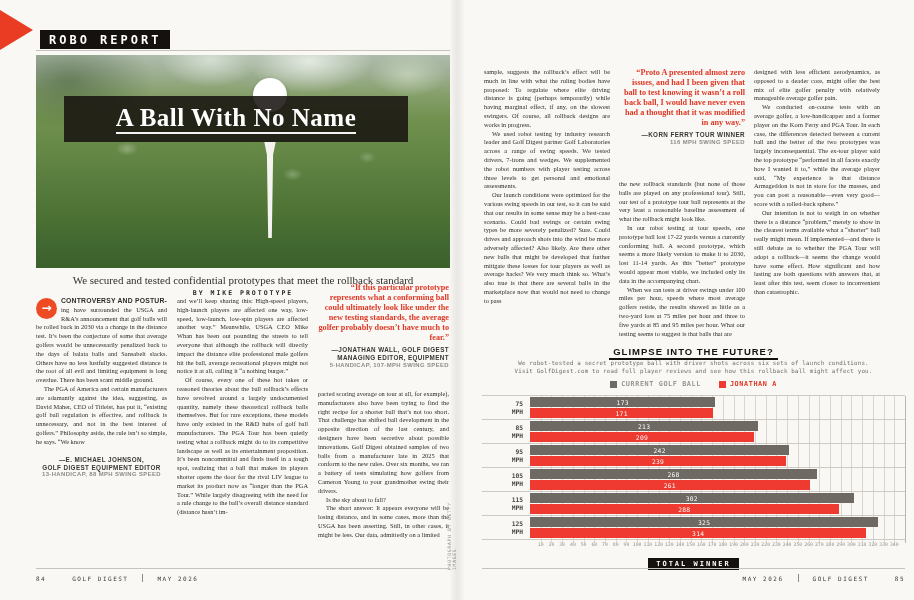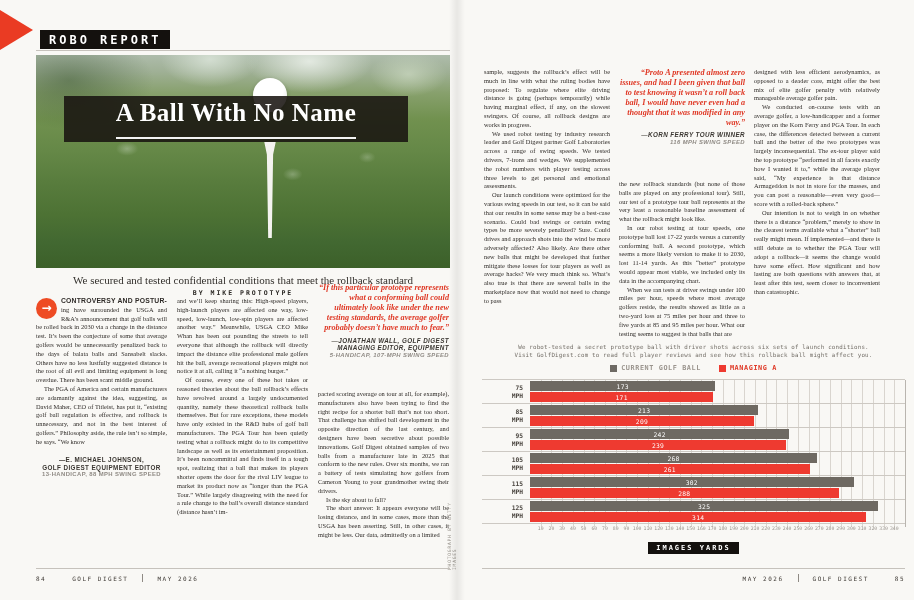--- a/index.html
+++ b/index.html
@@ -26,37 +26,37 @@
       radial-gradient(12px 8px at 80% 48%, rgba(226,236,221,.25), rgba(226,236,221,0) 70%),
       linear-gradient(180deg,#aebcab 0%,#9fb095 8%,#87a06c 18%,#71914f 30%,#658847 45%,#587c3d 60%,#4d7234 75%,#426831 88%,#3c6029 100%);}
   .ball{position:absolute;left:217px;top:23px;width:34px;height:34px;border-radius:50%;
     background:radial-gradient(circle at 38% 32%,#ffffff 55%,#d9dcd8 100%);box-shadow:0 2px 4px rgba(0,0,0,.25);}
   .tee{position:absolute;left:221px;top:87px;width:26px;height:96px;background:#f4f3ef;
     clip-path:polygon(28% 0,72% 0,62% 13%,57% 100%,43% 100%,38% 13%);
     filter:drop-shadow(1px 2px 2px rgba(30,50,20,.35));}
   .title-banner{position:absolute;left:28px;top:41px;width:344px;height:46px;
     background:rgba(24,20,16,.87);display:flex;align-items:center;justify-content:center;}
   .title-banner h1{margin:12px;color:#fff;font-size:25px;font-weight:bold;letter-spacing:.5px;
-    border-bottom:2px solid rgba(255,255,255,.95);padding-bottom:12px;line-height:1;}
+    border-bottom:2px solid rgba(255,255,255,.95);padding-bottom:2px;line-height:1;}
   
   .deck{position:absolute;left:36px;top:274px;width:414px;text-align:center;font-size:11px;color:#33302c;}
   .byline{position:absolute;left:36px;top:289px;width:414px;text-align:center;
     font-family:"DejaVu Sans Mono",monospace;font-weight:bold;font-size:6.5px;letter-spacing:2px;color:#2d2a26;}
   
   .body-col{position:absolute;font-size:6.4px;line-height:8.8px;text-align:justify;overflow:hidden;}
   .body-col p{margin:0;}
   .body-col p.ind{text-indent:8px;}
   .lede{font-family:"Liberation Sans",sans-serif;font-weight:bold;font-size:6.8px;letter-spacing:.2px;}
   .lede-icon{float:left;width:21px;height:21px;border-radius:50%;background:#ee4b24;color:#fff;
     font-family:"DejaVu Sans",sans-serif;font-size:12px;line-height:21px;text-align:center;
     margin:1px 4px 1px 0;font-weight:bold;}
   
   .pq{position:absolute;color:#df3825;font-weight:bold;font-size:8.2px;line-height:9.9px;}
   .pq.center{text-align:center;}
-  .pq.right{text-align:right;font-style:italic;}
+  .pq.right{text-align:right;}
   .pq-attr{font-family:"Liberation Sans",sans-serif;font-size:6.3px;line-height:7.6px;
     font-weight:bold;color:#3a3631;letter-spacing:.4px;margin-top:4px;}
   .pq-attr .light{color:#8f8a84;font-size:5.9px;font-weight:bold;}
   .pq-attr div{margin:0;}
   
   .photo-credit{position:absolute;left:447px;top:478px;height:92px;
     writing-mode:vertical-rl;transform:rotate(180deg);
     font-family:"DejaVu Sans Mono",monospace;font-size:4.6px;letter-spacing:.8px;color:#9a958e;}
   
   .chart{position:absolute;left:482px;top:341px;width:423px;}
@@ -112,21 +112,21 @@
   <div class="kicker-rule"></div>
 
   <div class="photo">
     <div class="ball"></div>
     <div class="tee"></div>
     <div class="title-banner">
       <h1>A Ball With No Name</h1>
     </div>
   </div>
 
-  <div class="deck">We secured and tested confidential conditions that meet the rollback standard</div>
+  <div class="deck">We secured and tested confidential prototypes that meet the rollback standard</div>
   <div class="byline">BY MIKE PROTOTYPE</div>
 
   <div class="body-col" style="left:36px;top:297px;width:131px;height:152px;">
     <p><span class="lede-icon">→</span><span class="lede">CONTROVERSY AND POSTUR-</span><span>ing have surrounded the USGA and R&amp;A’s announcement that golf balls will be rolled back in 2030 via a change in the distance test. It’s been the conjecture of some that average golfers would be unnecessarily penalized back to the days of balata balls and Sansabelt slacks. Others have no less lustfully suggested distance is the root of all evil and limiting equipment is long overdue. There has been scant middle ground.</span></p>
     <p class="ind">The PGA of America and certain manufacturers are adamantly against the idea, suggesting, as David Maher, CEO of Titleist, has put it, “existing golf ball regulation is effective, and rollback is unnecessary, and not in the best interest of golfers.” Philosophy aside, the rule isn’t so simple, he says. “We know</p>
   </div>
 
   <div class="pq center" style="left:36px;top:452px;width:131px;">
     <div class="pq-attr">
       <div>—E. MICHAEL JOHNSON,</div>
@@ -187,30 +187,33 @@
     <p class="ind">When we ran tests at driver swings under 100 miles per hour, speeds where most average golfers reside, the results showed as little as a two-yard loss at 75 miles per hour and three to five yards at 85 and 95 miles per hour. What our testing seems to suggest is that balls that are</p>
   </div>
 
   <div class="body-col" style="left:754px;top:68px;width:126px;height:282px;">
     <p>designed with less efficient aerodynamics, as opposed to a deader core, might offer the best mix of elite golfer penalty with relatively manageable average golfer pain.</p>
     <p class="ind">We conducted on-course tests with an average golfer, a low-handicapper and a former player on the Korn Ferry and PGA Tour. In each case, the differences detected between a current ball and the better of the two prototypes was largely inconsequential. The ex-tour player said the top prototype “performed in all facets exactly how I wanted it to,” while the average player said, “My experience is that distance Armageddon is not in store for the masses, and you can post a reasonable—even very good—score with a rolled-back sphere.”</p>
     <p class="ind">Our intention is not to weigh in on whether there is a distance “problem,” merely to show in the clearest terms available what a “shorter” ball really might mean. If implemented—and there is still debate as to whether the PGA Tour will adopt a rollback—it seems the change would have some effect. How significant and how lasting are both questions with answers that, at least after this test, seem closer to inconvenient than catastrophic.</p>
   </div>
 
   <div class="chart">
+    <div class="chart-title-wrap">
+      <span class="chart-title">GLIMPSE INTO THE FUTURE?</span>
+    </div>
     <div class="chart-sub">We robot-tested a secret prototype ball with driver shots across six sets of launch conditions.</div>
     <div class="chart-sub">Visit GolfDigest.com to read full player reviews and see how this rollback ball might affect you.</div>
     <div class="legend">
       <span class="item">
         <span class="sw sw-gray"></span>
         <span class="lbl-gray">CURRENT GOLF BALL</span>
       </span>
       <span class="item">
         <span class="sw sw-red"></span>
-        <span class="lbl-red">MANAGING A</span>
+        <span class="lbl-red">JONATHAN A</span>
       </span>
     </div>
     <div class="rows" id="chart-rows">
         <div class="grid-layer">
           <div class="gridline" style="left: 10.7px;"></div>
           <div class="gridline" style="left: 21.4px;"></div>
           <div class="gridline" style="left: 32.1px;"></div>
           <div class="gridline" style="left: 42.9px;"></div>
           <div class="gridline" style="left: 53.6px;"></div>
           <div class="gridline" style="left: 64.3px;"></div>
@@ -341,21 +344,21 @@
         <span class="tick" style="left: 289.3px;">270</span>
         <span class="tick" style="left: 300px;">280</span>
         <span class="tick" style="left: 310.7px;">290</span>
         <span class="tick" style="left: 321.4px;">300</span>
         <span class="tick" style="left: 332.1px;">310</span>
         <span class="tick" style="left: 342.9px;">320</span>
         <span class="tick" style="left: 353.6px;">330</span>
         <span class="tick" style="left: 364.3px;">340</span>
       </div>
     <div class="xlabel-wrap">
-      <span class="xlabel-badge">IMAGES YARDS</span>
+      <span class="xlabel-badge">TOTAL WINNER</span>
     </div>
   </div>
 
   <div class="footer footer-right">
     <span>MAY 2026</span>
     <span class="sep"></span>
     <span>GOLF DIGEST</span>
     <span class="gap"></span>
     <span>85</span>
   </div>

